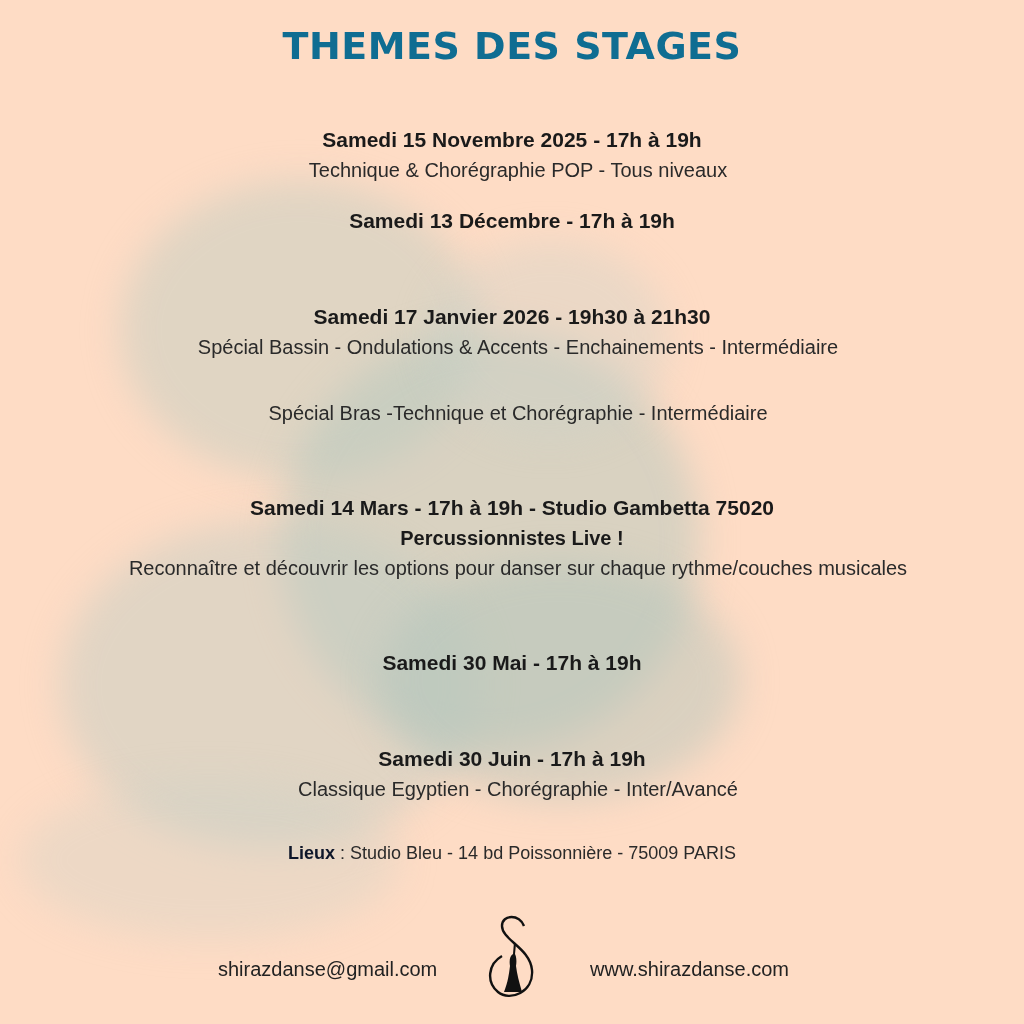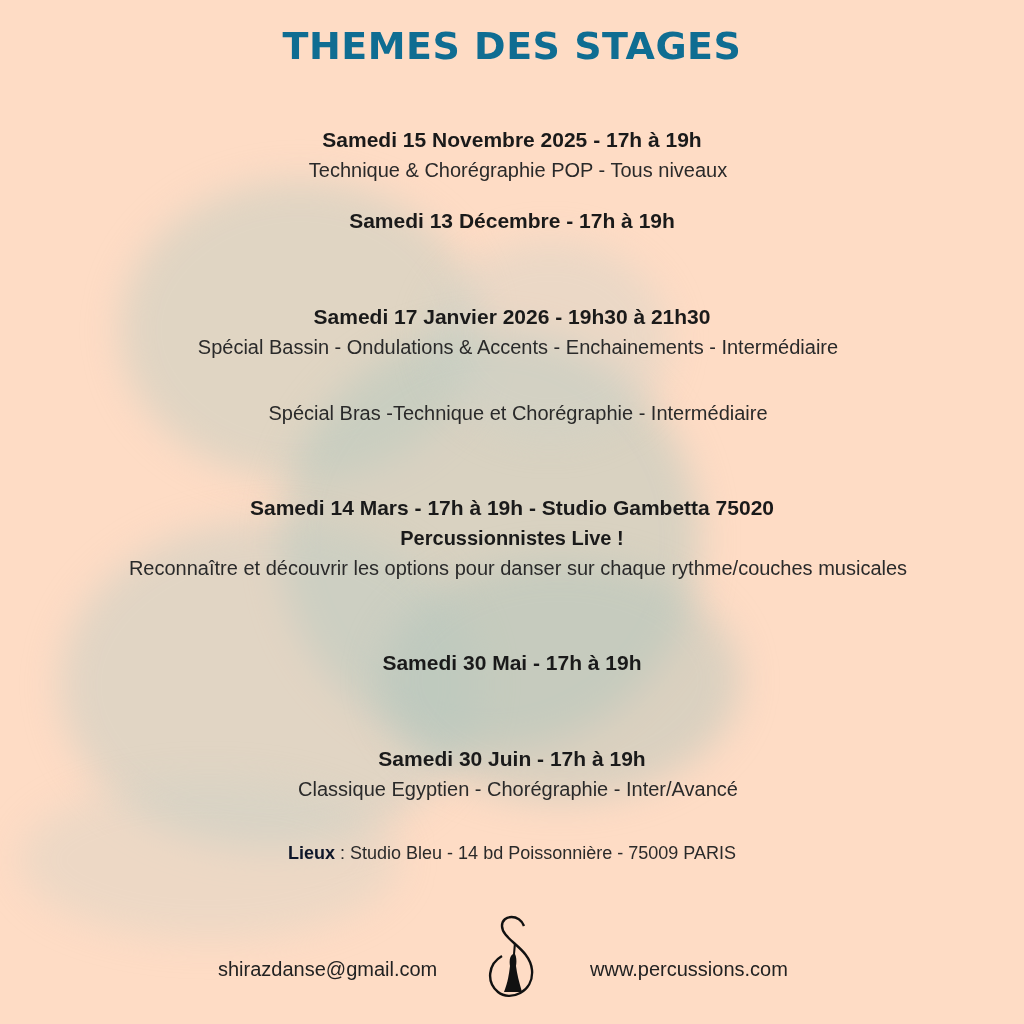--- a/index.html
+++ b/index.html
@@ -86,15 +86,15 @@
   <div class="loc">
     <div><b>Lieux</b><span> : Studio Bleu - 14 bd Poissonnière - 75009 PARIS</span></div>
   </div>
 
   <div class="footer">
     <span class="email">shirazdanse@gmail.com</span>
     <svg class="logo" viewBox="0 0 66 92">
       <path d="M44 14 C40 2, 22 2, 22 14 C22 28, 50 36, 52 58 C54 80, 30 90, 18 80 C6 70, 8 52, 22 44" fill="none" stroke="#111" stroke-width="2.4"></path>
       <path d="M34 30 L33 42 C30 44, 29 48, 30 54 C29 62, 28 70, 24 80 L42 80 C39 70, 37 62, 36 54 C37 48, 36 44, 35 42 L36 32 Z" fill="#111"></path>
     </svg>
-    <span class="site">www.percussions.com</span>
+    <span class="site">www.shirazdanse.com</span>
   </div>
 </div>
 
 </body></html>

